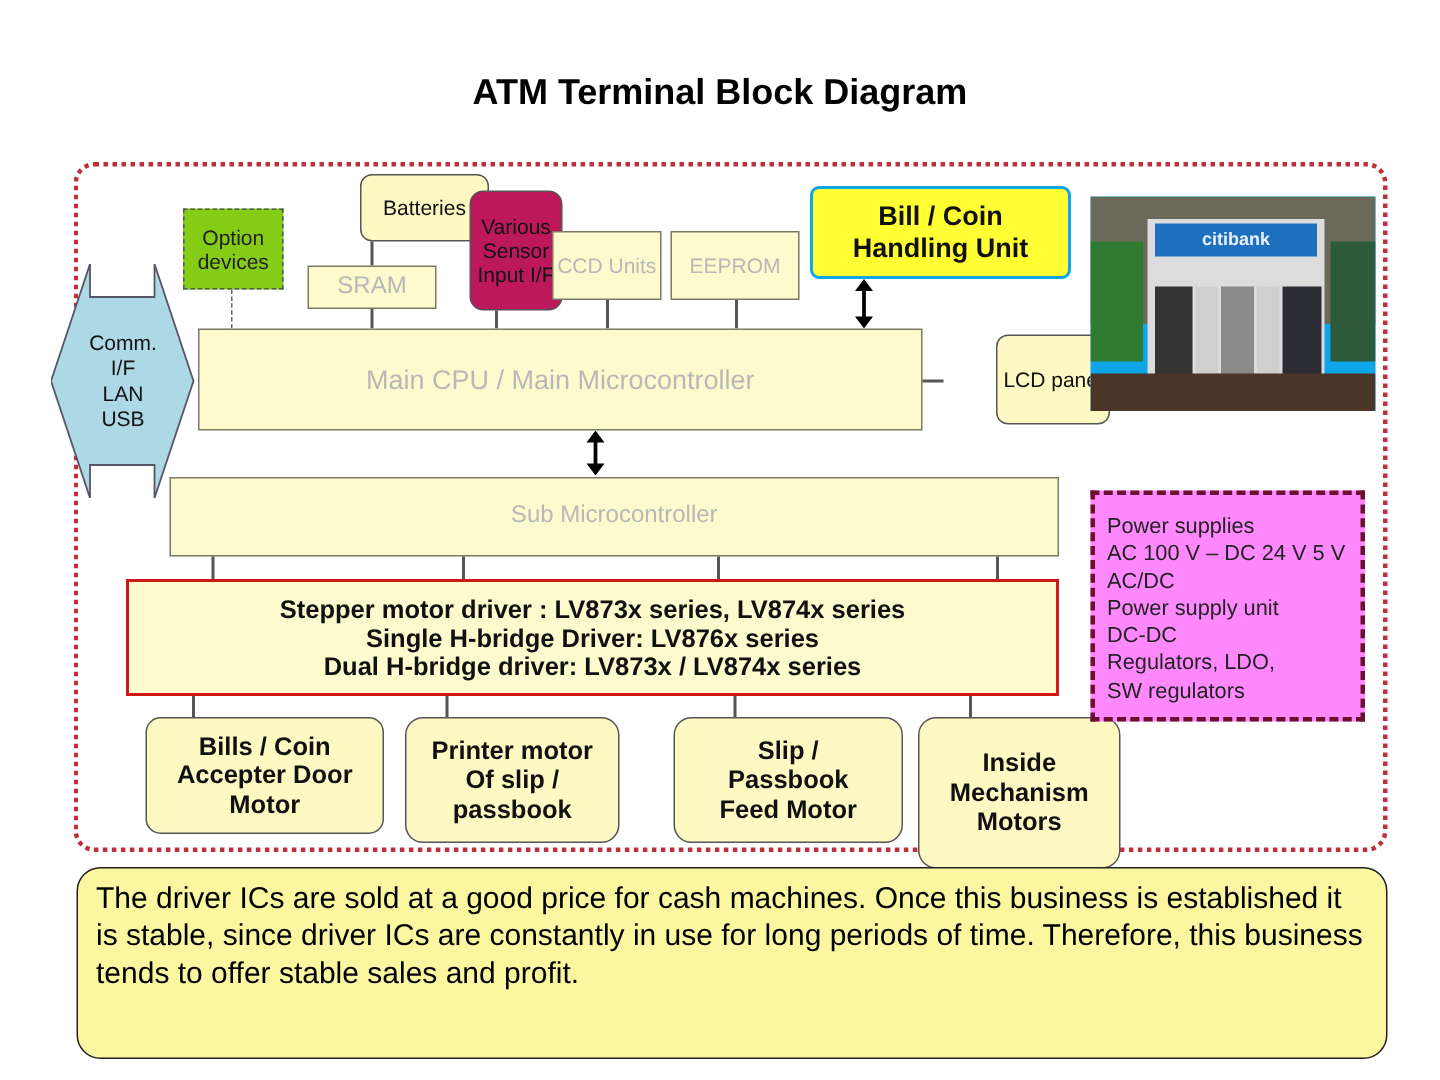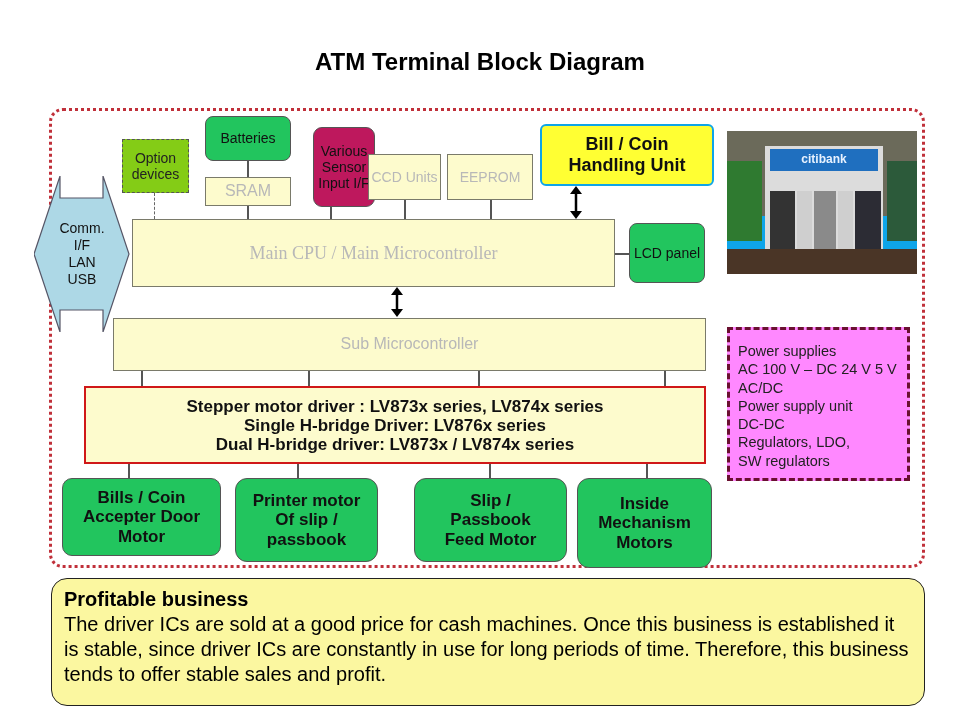--- a/index.html
+++ b/index.html
@@ -3,21 +3,21 @@
 <meta charset="utf-8">
 <style>
   html, body { margin:0; padding:0; }
   body { width:960px; height:720px; background:#ffffff; position:relative; overflow:hidden;
          font-family:"Liberation Sans", sans-serif; }
   .abs { position:absolute; box-sizing:border-box; }
   .title { left:0; top:48px; width:960px; text-align:center; font-weight:bold; font-size:24px; color:#000; }
   .frame { left:49px; top:108px; width:876px; height:460px; border:3px dotted #c0303a; border-radius:14px; }
   .box { display:flex; align-items:center; justify-content:center; text-align:center; line-height:1.15; }
   .cream { background:#fdfbcd; border:1.5px solid #7a7a6a; color:#b8b8b8; }
-  .lav { background:#22c55e; border:1.5px solid #555; border-radius:8px; color:#111; }
+  .lav { background:#fef9c3; border:1.5px solid #555; border-radius:8px; color:#111;margin-left:35px; }
   .line { background:#555; }
   .vline { width:1.5px; }
   .hline { height:1.5px; }
   .photo { left:727px; top:131px; width:190px; height:143px; background:#0ea5e9; overflow:hidden; }
   .power { left:727px; top:327px; width:183px; height:154px; background:#ff88ff;
            border:3px dashed #6a1030; color:#222; font-size:14.5px; line-height:18.3px; padding:12px 0 0 8px; }
   .note { left:51px; top:578px; width:874px; height:128px; background:#fbf7a0; border:1.5px solid #222;
           border-radius:16px; padding:8px 12px; font-size:20px; line-height:25px; color:#000; }
   .note b { font-size:20px; }
 </style>
@@ -55,21 +55,21 @@
 <div class="abs box cream" style="left:447px;top:154px;width:86px;height:46px;font-size:14px;">EEPROM</div>
 <div class="abs line vline" style="left:490px;top:200px;height:19px;"></div>
 
 <div class="abs box" style="left:540px;top:124px;width:174px;height:62px;background:#ffff33;border:2px solid #0ea5e9;border-radius:6px;font-size:18px;font-weight:bold;color:#111;padding:0 20px;">Bill / Coin Handling Unit</div>
 <svg class="abs" style="left:568px;top:186px;" width="16" height="33">
   <line x1="8" y1="4" x2="8" y2="29" stroke="#000" stroke-width="2.5"></line>
   <polygon points="2,8 8,0 14,8" fill="#000"></polygon>
     <polygon points="2,25 8,33 14,25" fill="#000"></polygon>
 </svg>
 
-<div class="abs box cream" style="left:132px;top:219px;width:483px;height:68px;font-size:18px;font-family:Liberation Serif, serif;">Main CPU / Main Microcontroller</div>
+<div class="abs box cream" style="left:132px;top:219px;width:483px;height:68px;font-size:18px;">Main CPU / Main Microcontroller</div>
 <div class="abs line hline" style="left:615px;top:253px;width:14px;"></div>
 <div class="abs box lav" style="left:629px;top:223px;width:76px;height:60px;font-size:14px;">LCD panel</div>
 
 <svg class="abs" style="left:389px;top:287px;" width="16" height="30">
   <line x1="8" y1="4" x2="8" y2="26" stroke="#000" stroke-width="2.5"></line>
   <polygon points="2,8 8,0 14,8" fill="#000"></polygon>
     <polygon points="2,22 8,30 14,22" fill="#000"></polygon>
 </svg>
 
 <div class="abs box cream" style="left:113px;top:318px;width:593px;height:53px;font-size:16px;">Sub Microcontroller</div>
@@ -84,21 +84,21 @@
   <span>Dual H-bridge driver:  LV873x / LV874x series</span>
 </div>
 <div class="abs line vline" style="left:128px;top:464px;height:14px;"></div>
 <div class="abs line vline" style="left:297px;top:464px;height:14px;"></div>
 <div class="abs line vline" style="left:489px;top:464px;height:14px;"></div>
 <div class="abs line vline" style="left:646px;top:464px;height:14px;"></div>
 
 <div class="abs box lav" style="left:62px;top:478px;width:159px;height:78px;font-size:17px;font-weight:bold;border-radius:10px;padding:0 4px;text-align:center;">Bills / Coin Accepter Door Motor</div>
 <div class="abs box lav" style="left:235px;top:478px;width:143px;height:84px;font-size:17px;font-weight:bold;border-radius:12px;padding:0 10px;">Printer motor Of slip / passbook</div>
 <div class="abs box lav" style="left:414px;top:478px;width:153px;height:84px;font-size:17px;font-weight:bold;border-radius:12px;padding:0 18px;">Slip / Passbook Feed Motor</div>
-<div class="abs box lav" style="left:577px;top:478px;width:135px;height:90px;font-size:17px;font-weight:bold;border-radius:12px;padding:0 8px;">Inside Mechanism Motors</div>
+<div class="abs box lav" style="left:577px;top:478px;width:135px;height:101px;font-size:17px;font-weight:bold;border-radius:12px;padding:0 8px;">Inside Mechanism Motors</div>
 
 <div class="abs photo">
   <div class="abs" style="left:0;top:0;width:190px;height:85px;background:#6b6a5a;"></div>
   <div class="abs" style="left:0;top:30px;width:35px;height:80px;background:#2f7a30;"></div>
   <div class="abs" style="left:160px;top:30px;width:30px;height:80px;background:#2c5a3a;"></div>
   <div class="abs" style="left:38px;top:15px;width:118px;height:115px;background:#dcdcdc;"></div>
   <div class="abs box" style="left:43px;top:18px;width:108px;height:22px;background:#1f6fbf;color:#e8f2ff;font-size:12px;font-weight:bold;">citibank</div>
   <div class="abs" style="left:43px;top:60px;width:25px;height:83px;background:#333;"></div>
   <div class="abs" style="left:70px;top:60px;width:15px;height:83px;background:#cfcfcf;"></div>
   <div class="abs" style="left:87px;top:60px;width:22px;height:83px;background:#8a8a8a;"></div>
@@ -111,15 +111,14 @@
   <div>Power supplies</div>
   <div>AC 100 V – DC 24 V 5 V</div>
   <div>AC/DC</div>
   <div>Power supply unit</div>
   <div>DC-DC</div>
   <div>Regulators,  LDO,</div>
   <div>SW regulators</div>
 </div>
 
 <div class="abs note">
-  <div><b>Profitable business</b></div>
   <div>The driver ICs are sold at a good price for cash machines. Once this business is established it is stable, since driver ICs are constantly in use for long periods of time. Therefore, this business tends to offer stable sales and profit.</div>
 </div>
 
 </body></html>

